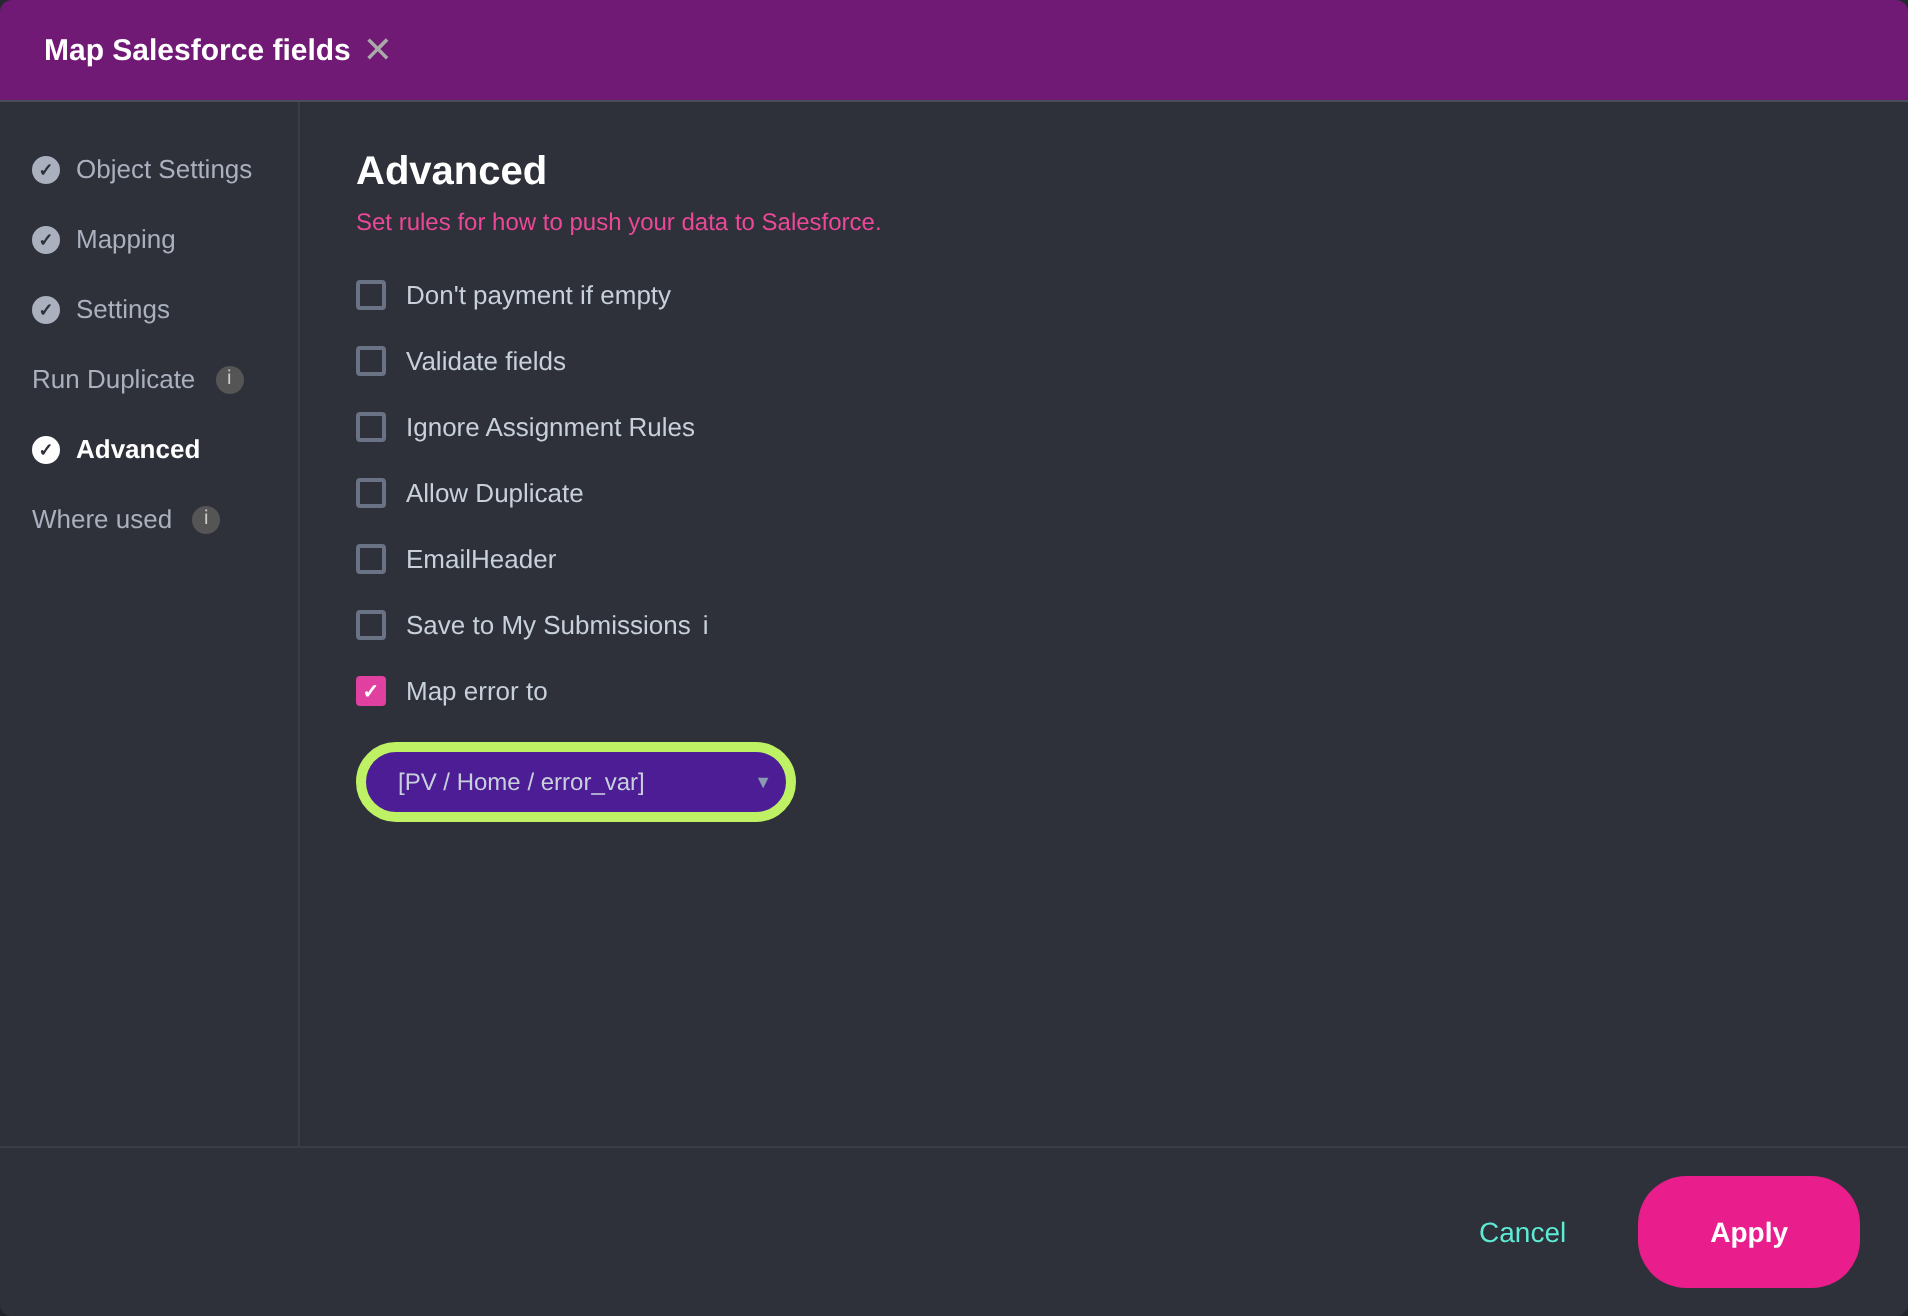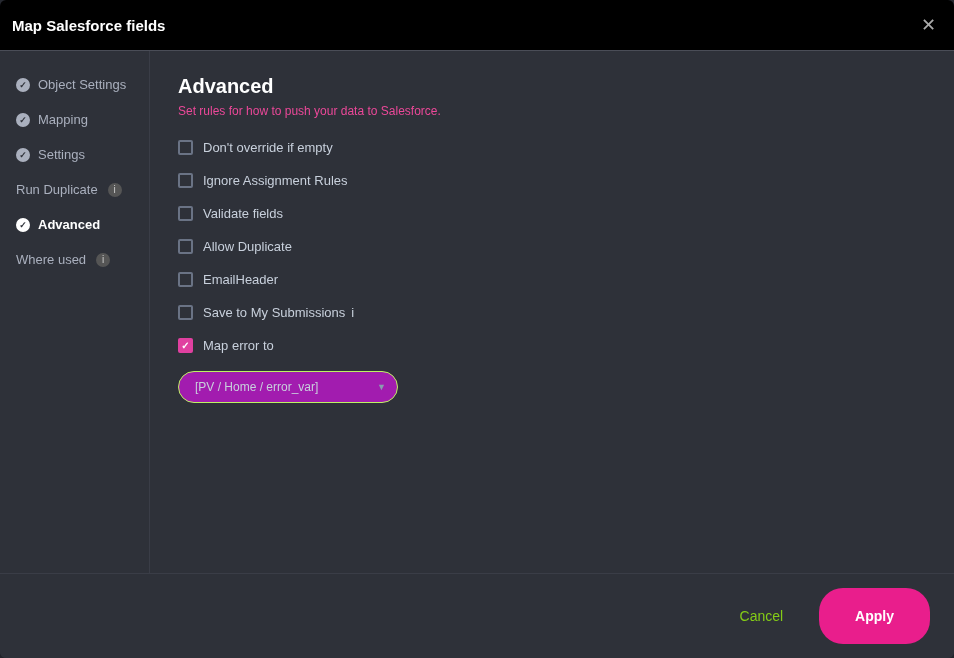--- a/index.html
+++ b/index.html
@@ -15,25 +15,25 @@
       width: 954px;
       height: 658px;
       background: #2e3139;
       border-radius: 6px;
       overflow: hidden;
       display: flex;
       flex-direction: column;
       box-shadow: 0 8px 32px rgba(0,0,0,0.5);
     }
     .modal-header {
-      background: #000000;
-      padding: 14px 12px;
-      display: flex;
-      align-items: center;
-      justify-content: space-between;
+      background: #701a75;
+      padding: 14px 22px;
+      display: flex;
+      align-items: center;
+      justify-content: flex-start;
       border-bottom: 1px solid #4a4d57;
     }
     .modal-title {
       color: #ffffff;
       font-size: 15px;
       font-weight: 600;
     }
     .close-btn {
       color: #aaa;
       font-size: 18px;
@@ -156,22 +156,22 @@
     .gear-icon {
       color: #8a9bb0;
       font-size: 13px;
       cursor: pointer;
     }
     .dropdown-row {
       margin-top: 6px;
       margin-left: 0;
     }
     .dropdown-select {
-      background: #a21caf;
-      border: 1px solid #bef264;
+      background: #4c1d95;
+      border: 5px solid #bef264;
       border-radius: 20px;
       color: #c8d0dc;
       font-size: 12px;
       padding: 8px 16px;
       cursor: pointer;
       appearance: none;
       -webkit-appearance: none;
       min-width: 220px;
       padding-right: 32px;
       position: relative;
@@ -195,21 +195,21 @@
       border-top: 1px solid #3a3d47;
       padding: 14px 24px;
       display: flex;
       justify-content: flex-end;
       align-items: center;
       gap: 16px;
     }
     .cancel-btn {
       background: transparent;
       border: none;
-      color: #84cc16;
+      color: #5eead4;
       font-size: 14px;
       cursor: pointer;
       padding: 10px 20px;
     }
     .apply-btn {
       background: #e91e8c;
       border: none;
       border-radius: 24px;
       color: #fff;
       font-size: 14px;
@@ -270,31 +270,31 @@
         <span class="info-badge">i</span>
       </div>
     </div>
 
     <div class="main-content">
       <div class="section-title">Advanced</div>
       <div class="section-subtitle">Set rules for how to push your data to Salesforce.</div>
 
       <div class="option-row">
         <div class="custom-checkbox"></div>
-        <label>Don't override if empty</label>
+        <label>Don't payment if empty</label>
+      </div>
+
+      <div class="option-row">
+        <div class="custom-checkbox"></div>
+        <label>Validate fields</label>
       </div>
 
       <div class="option-row">
         <div class="custom-checkbox"></div>
         <label>Ignore Assignment Rules</label>
-      </div>
-
-      <div class="option-row">
-        <div class="custom-checkbox"></div>
-        <label>Validate fields</label>
       </div>
 
 
       <div class="option-row">
         <div class="custom-checkbox"></div>
         <label>Allow Duplicate</label>
       </div>
 
       <div class="option-row">
         <div class="custom-checkbox"></div>

